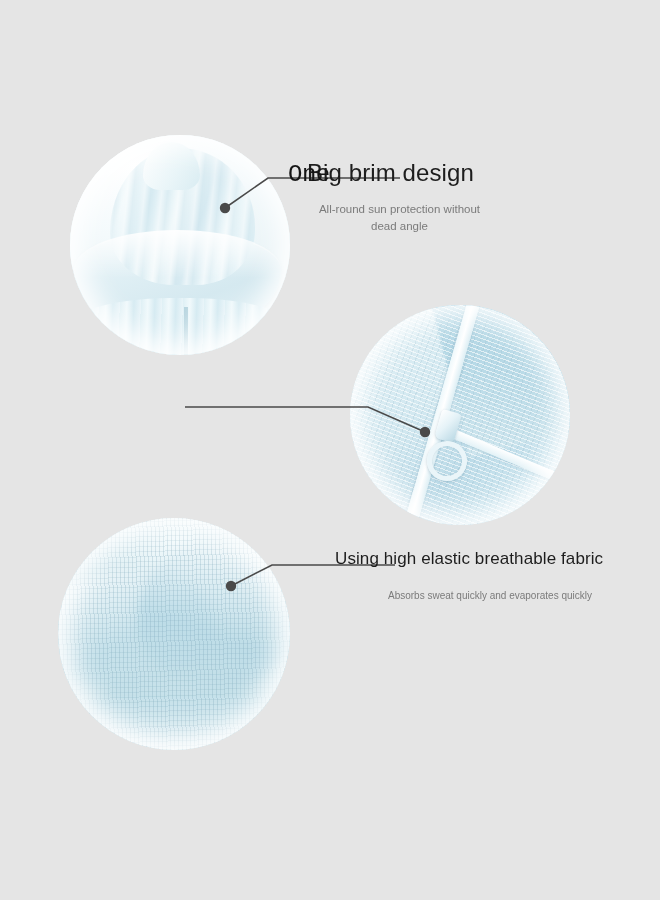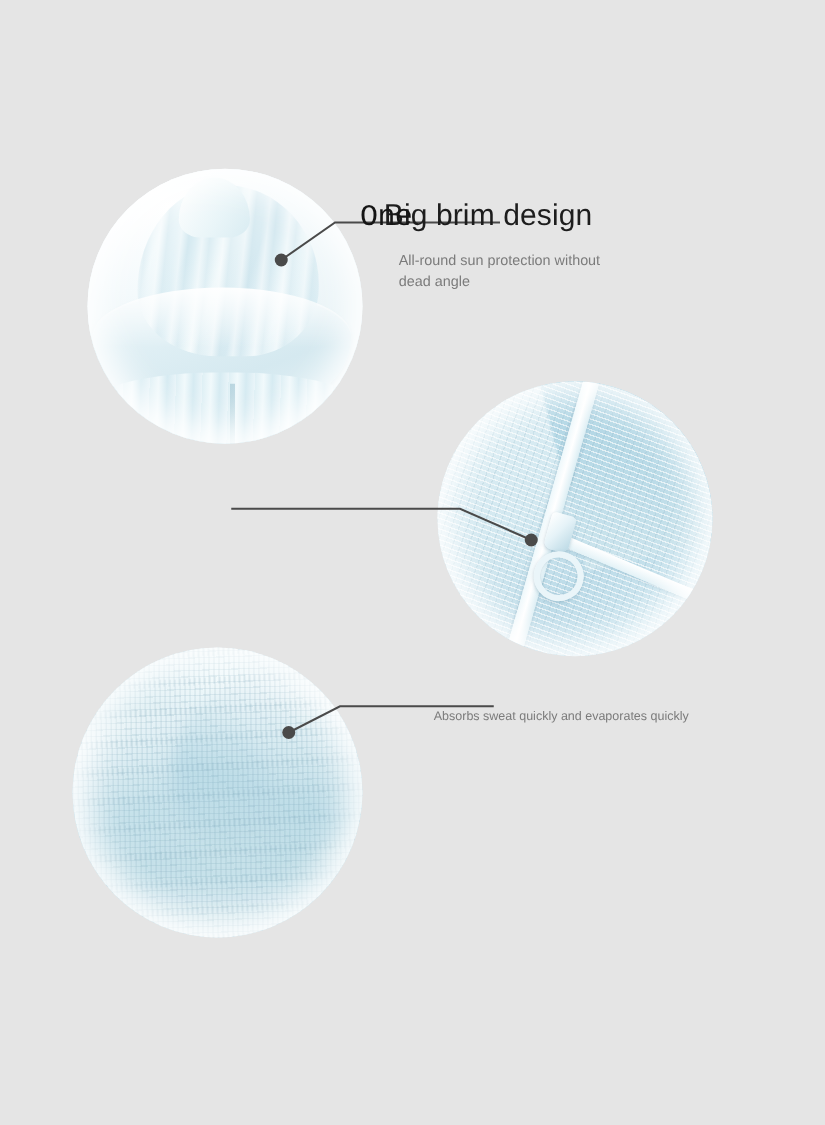--- a/index.html
+++ b/index.html
@@ -248,24 +248,25 @@
   
   .callout { position: absolute; }
   .callout .title {
     margin: 0;
     color: #1d1d1d;
     font-weight: 400;
     letter-spacing: 0.1px;
     white-space: nowrap;
   }
   .callout .subtitle {
-    margin: 12px;
+    margin: 0;
     color: #7b7b7b;
     font-weight: 400;
     line-height: 1.45;
+    text-align: center;
   }
 
   
   #callout-brim { left: 307px; top: 158px; width: 330px; }
   #callout-brim .title { font-size: 24px; line-height: 30px; }
   #callout-brim .subtitle { font-size: 11.5px; margin-top: 13px; width: 185px; }
   
   #overprint-one {
     position: absolute;
     left: 288px; top: 160px;
@@ -343,16 +344,17 @@
     <p class="title">Big brim design</p>
     <p class="subtitle">All-round sun protection without dead angle</p>
   </div>
 
   <div id="overprint-one">One</div>
 
   <div class="callout" id="callout-zipper">
   </div>
 
   <div class="callout" id="callout-fabric">
+    <p class="title">Using high elastic breathable fabric</p>
     <p class="subtitle">Absorbs sweat quickly and evaporates quickly</p>
   </div>
 
 </div>
 
 </body></html>

